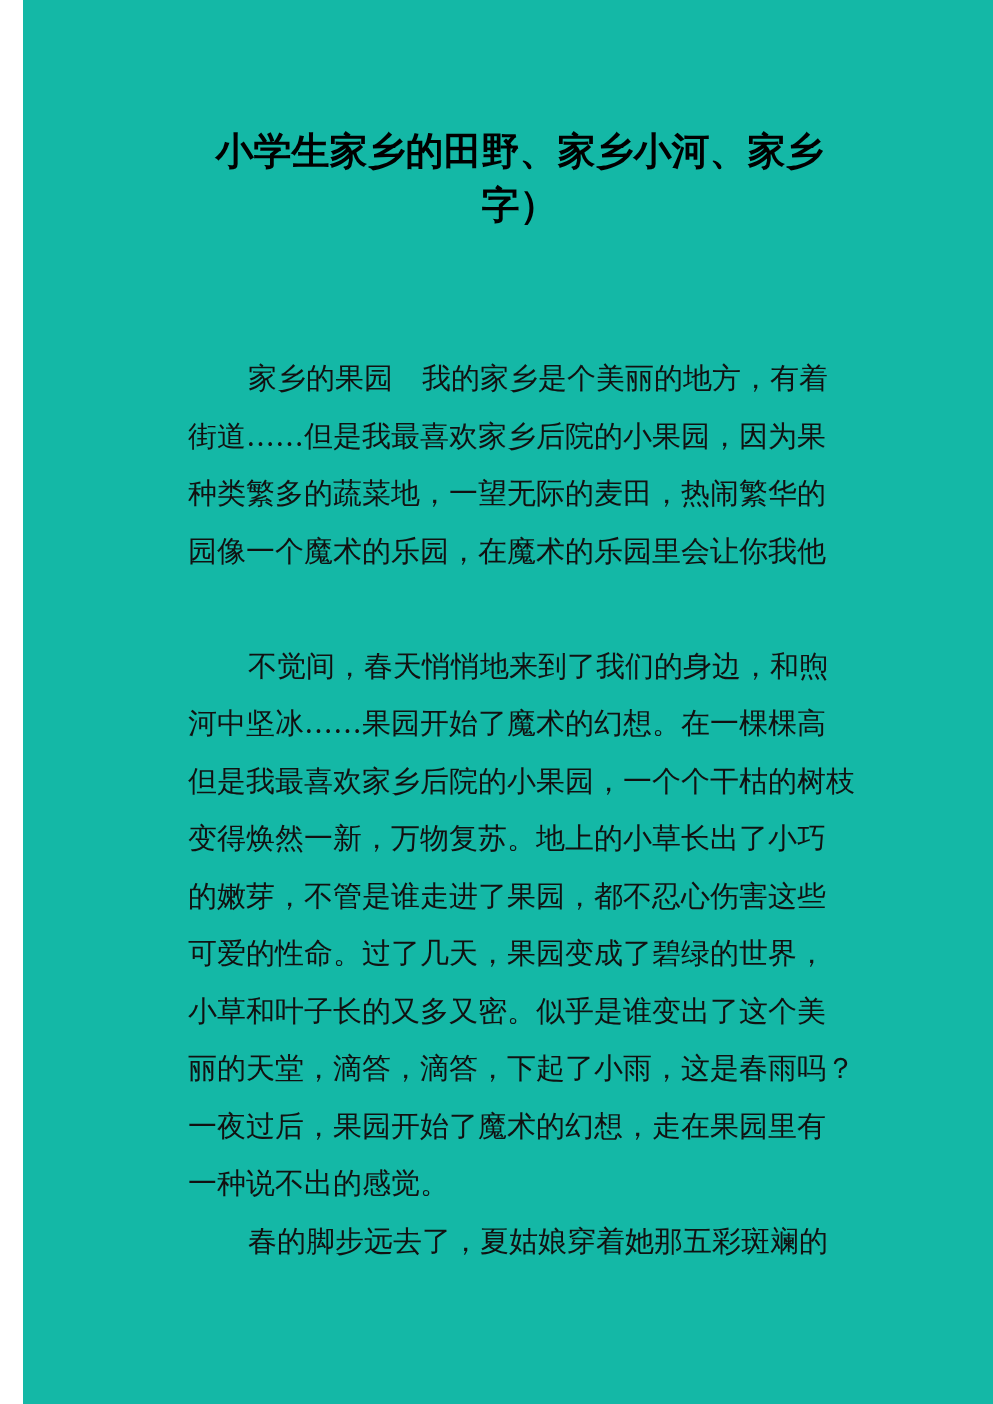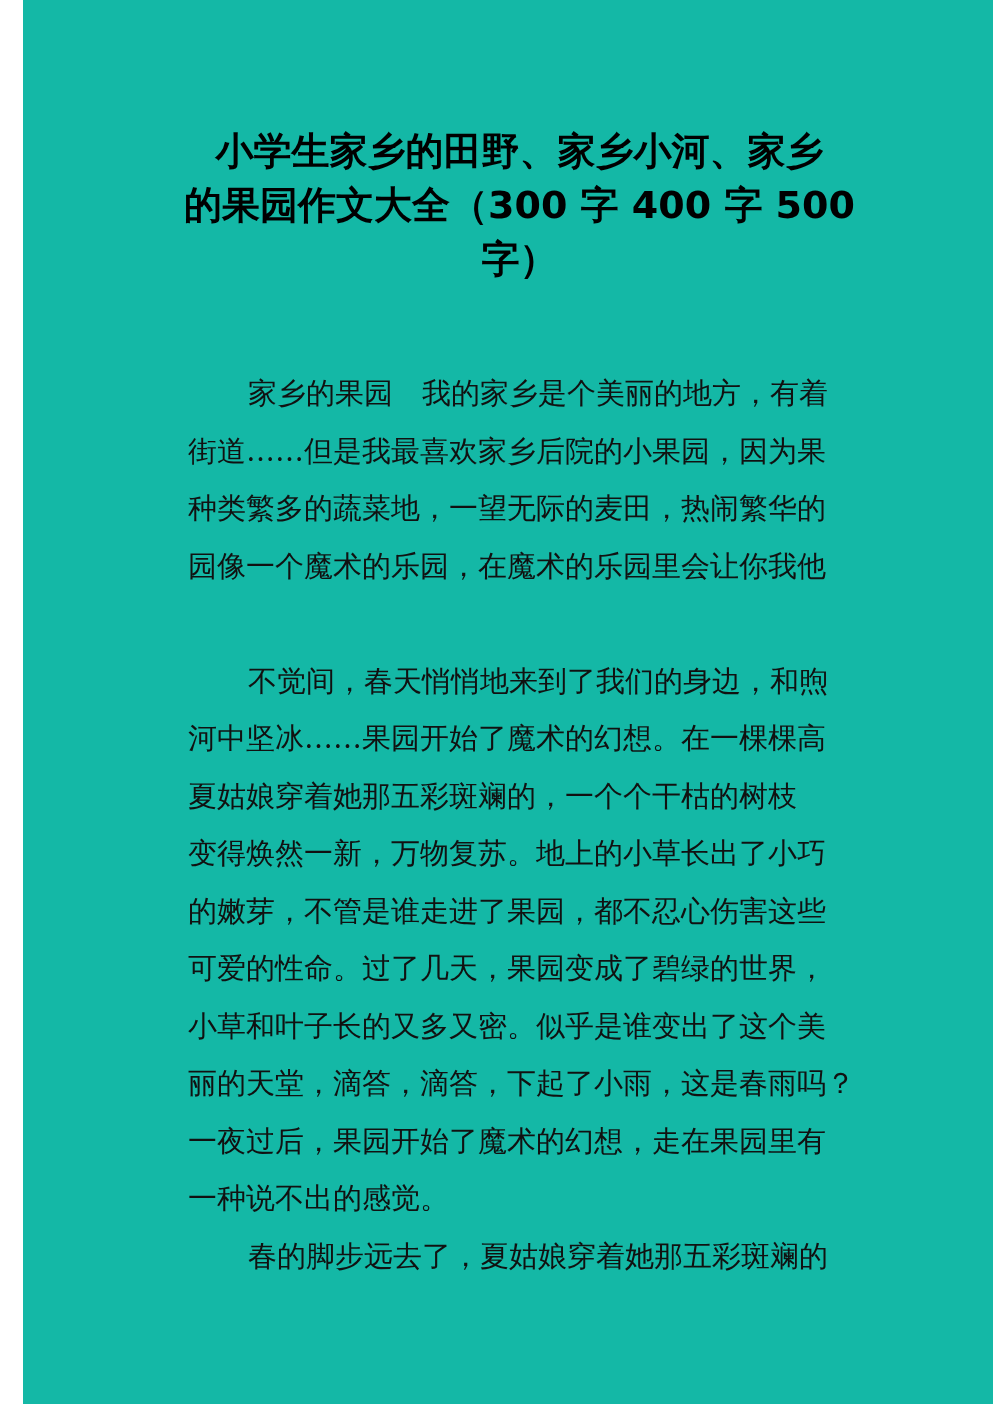--- a/index.html
+++ b/index.html
@@ -7,50 +7,49 @@
   .page { position: absolute; left: 0; top: 0; width: 993px; height: 1404px; background: #14b8a6; margin-left: 23px; }
   .title {
     position: absolute; left: 150px; top: 124px; width: 693px;
     text-align: center;
     font-family: "DejaVu Sans", "Liberation Sans", sans-serif;
     font-weight: bold; font-size: 38px; line-height: 54px; color: #000000;
     letter-spacing: 0px;
   }
   .title .tl { display: block; white-space: nowrap; }
   .body {
-    position: absolute; left: 165px; top: 365px; width: 680px;
+    position: absolute; left: 165px; top: 350px; width: 680px;
     font-family: "DejaVu Serif", "Liberation Serif", serif;
     font-size: 29px; line-height: 57.5px; color: #111111;
   }
   .line { display: block; white-space: nowrap; height: 57.5px; }
   .indent { padding-left: 60px; }
   .gap { display: block; height: 57.5px; }
 </style>
 </head>
 <body>
 
 <div class="page">
   <div class="title">
     <span class="tl">小学生家乡的田野、家乡小河、家乡</span>
-    <span class="tl">的果园作文大全（300 字 400 字 500</span>
     <span class="tl">字）</span>
   </div>
 
   <div class="body">
     <div>
       <span class="line indent">家乡的果园　我的家乡是个美丽的地方，有着</span>
       <span class="line">街道……但是我最喜欢家乡后院的小果园，因为果</span>
       <span class="line">种类繁多的蔬菜地，一望无际的麦田，热闹繁华的</span>
       <span class="line">园像一个魔术的乐园，在魔术的乐园里会让你我他</span>
     </div>
     <span class="gap"></span>
     <div>
       <span class="line indent">不觉间，春天悄悄地来到了我们的身边，和煦</span>
       <span class="line">河中坚冰……果园开始了魔术的幻想。在一棵棵高</span>
-      <span class="line">夏姑娘穿着她那五彩斑斓的，一个个干枯的树枝</span>
+      <span class="line">但是我最喜欢家乡后院的小果园，一个个干枯的树枝</span>
       <span class="line">变得焕然一新，万物复苏。地上的小草长出了小巧</span>
       <span class="line">的嫩芽，不管是谁走进了果园，都不忍心伤害这些</span>
       <span class="line">可爱的性命。过了几天，果园变成了碧绿的世界，</span>
       <span class="line">小草和叶子长的又多又密。似乎是谁变出了这个美</span>
       <span class="line">丽的天堂，滴答，滴答，下起了小雨，这是春雨吗？</span>
       <span class="line">一夜过后，果园开始了魔术的幻想，走在果园里有</span>
       <span class="line">一种说不出的感觉。</span>
     </div>
     <div>
       <span class="line indent">春的脚步远去了，夏姑娘穿着她那五彩斑斓的</span>

